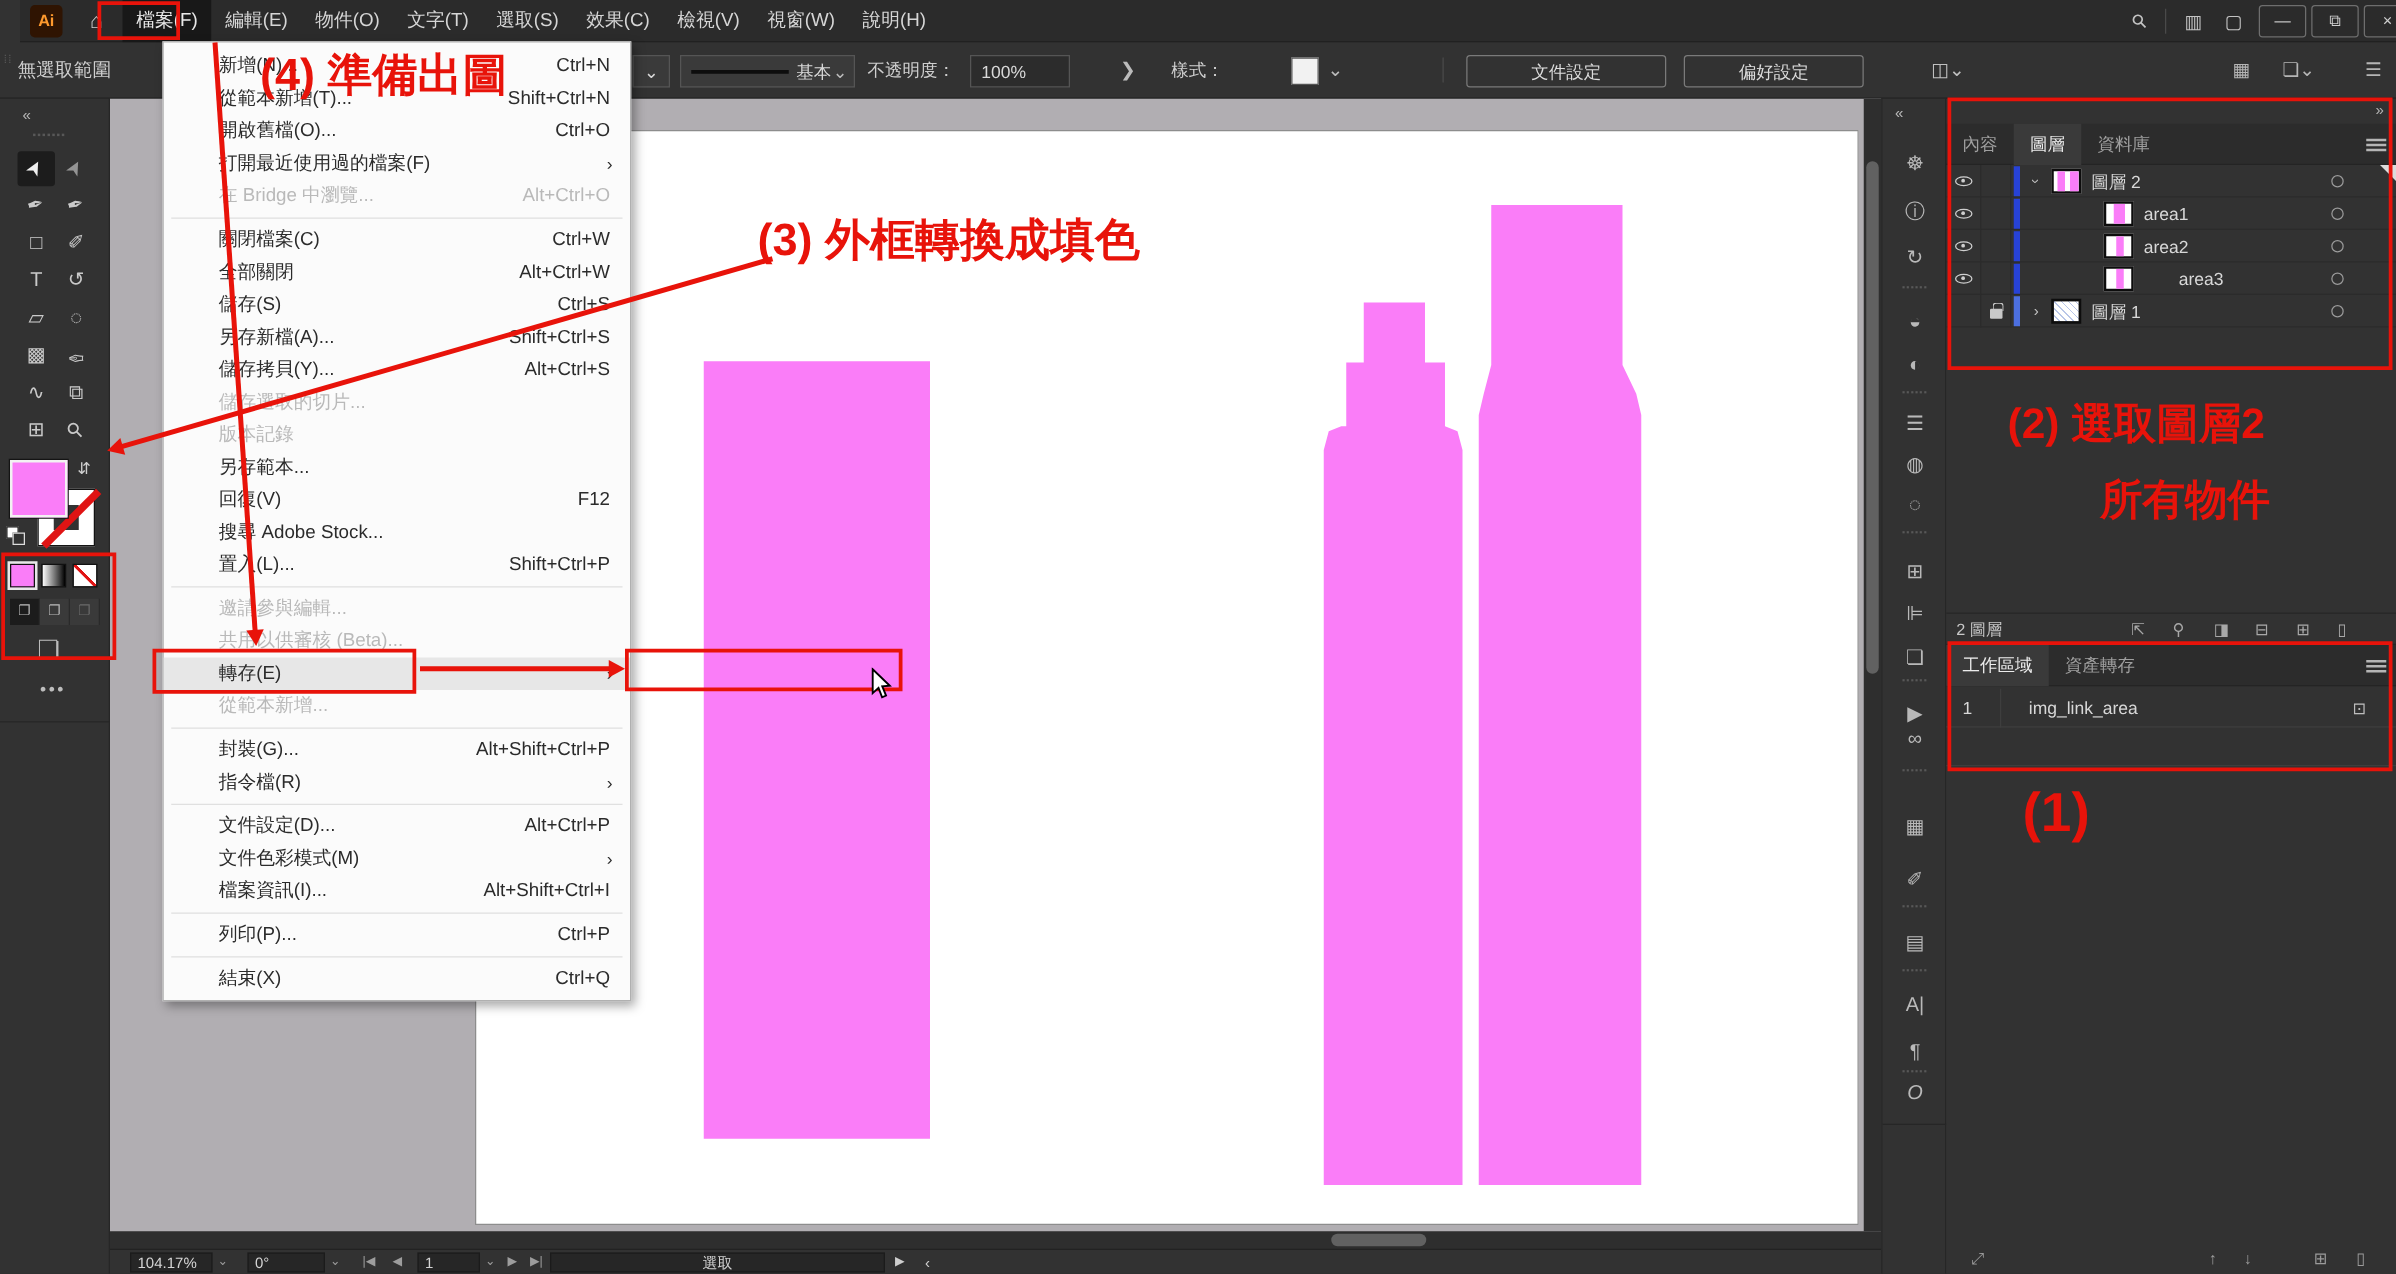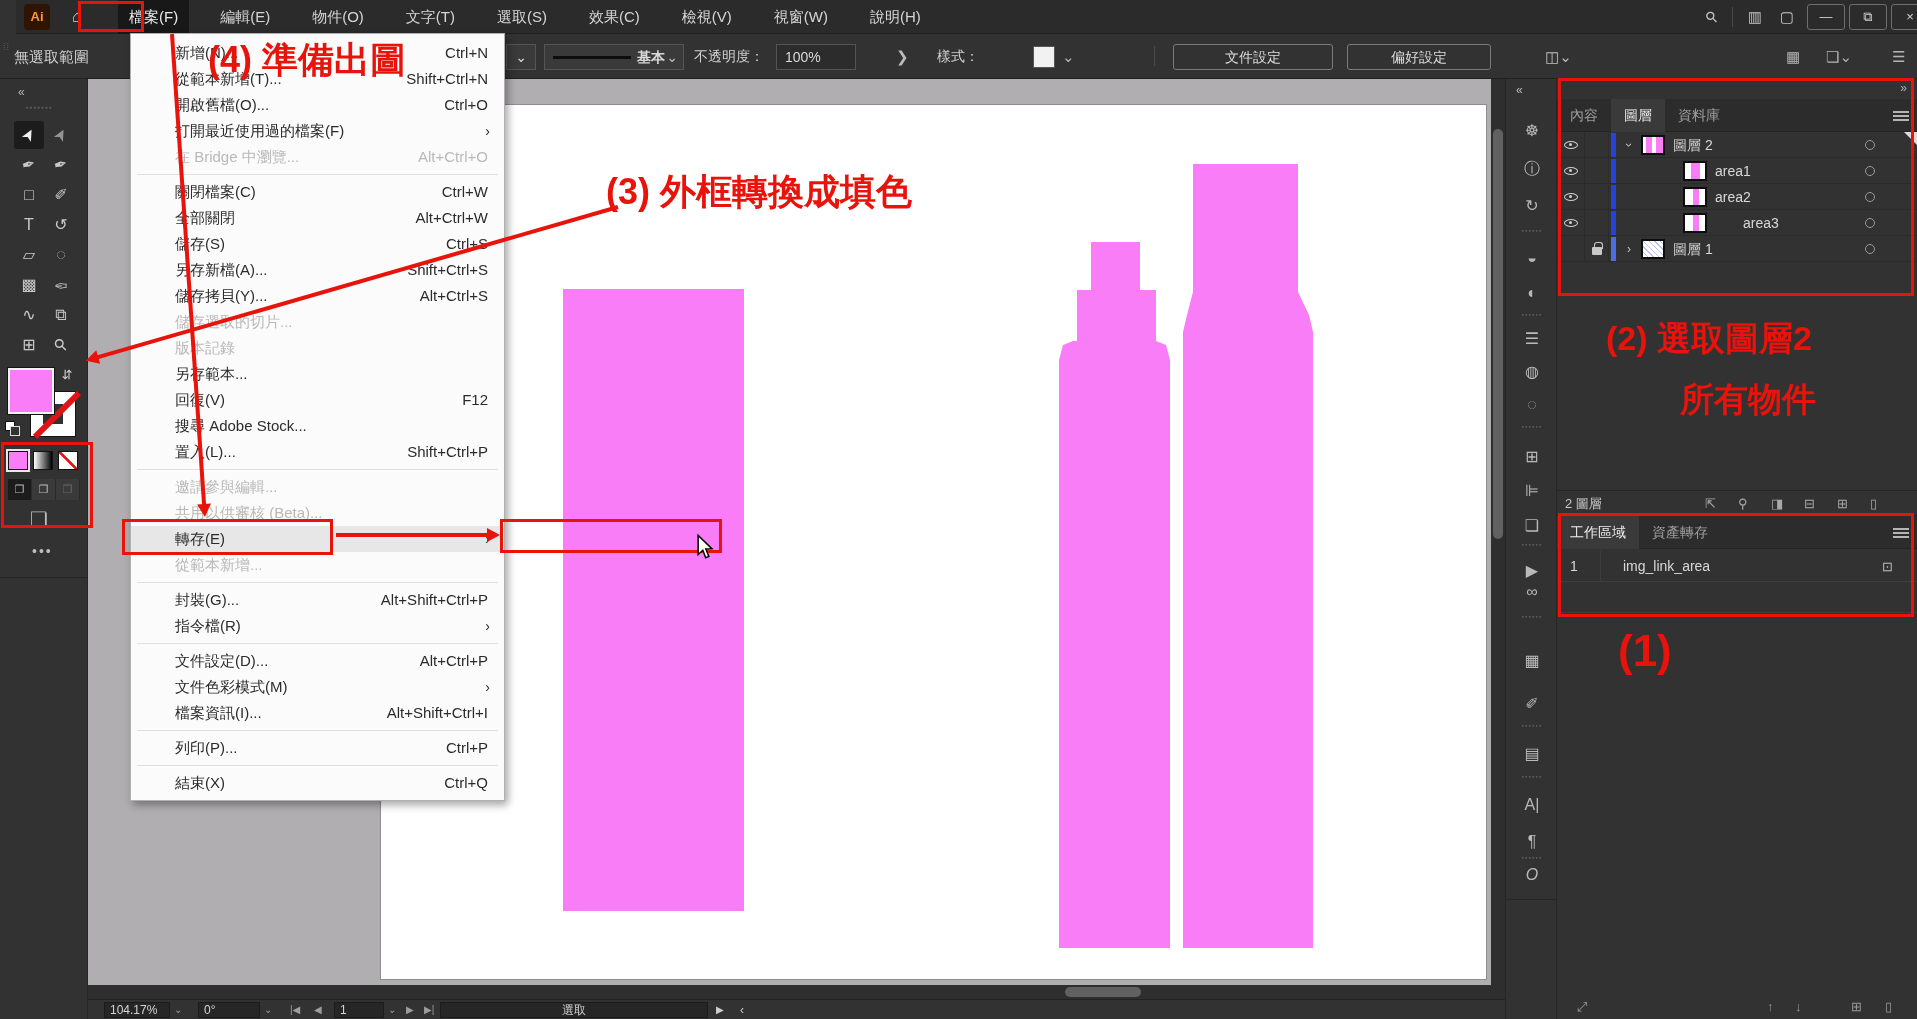--- a/index.html
+++ b/index.html
@@ -6,21 +6,21 @@
   html,body { width:1917px; height:1019px; overflow:hidden; background:#232323; }
   body { font-family:"Liberation Sans", sans-serif; }
   #app { position:relative; width:1917px; height:1019px; background:#323232; }
 
   
   #menubar { position:absolute; left:16px; top:0; width:1917px; height:34px; background:#2b2b2b; border-bottom:1px solid #1f1f1f; }
   .ai-logo { position:absolute; left:8px; top:4px; width:26px; height:26px; background:#2f1402; border-radius:4px;
              color:#ff9a2e; font-weight:bold; font-size:13px; text-align:center; line-height:26px; }
   .home-ic { position:absolute; left:56px; top:0; height:34px; line-height:34px; color:#d2d2d2; font-size:17px; }
   #menu-items { position:absolute; left:82px; top:0; height:34px; display:flex; }
-  .mitem { height:34px; line-height:34px; padding:0 11px; color:#d6d6d6; font-size:15px; white-space:nowrap;margin-left:20px; }
+  .mitem { height:34px; line-height:34px; padding:0 11px; color:#d6d6d6; font-size:15px; white-space:nowrap; }
   .mitem.pressed { background:#181818; color:#e9e9e9; }
   .mb-right { position:absolute; right:0; top:0; height:34px; display:flex; align-items:center; }
   .mb-ic { color:#c3c3c3; font-size:15px; margin:0 9px; }
   .mb-sep { width:1px; height:20px; background:#4a4a4a; margin:0 6px; }
   .winbtn { width:38px; height:26px; border:1px solid #6e6e6e; border-radius:3px; margin-left:4px;
             color:#d0d0d0; font-size:13px; text-align:center; line-height:24px; background:#2b2b2b; }
   .winbtn:last-child { margin-right:4px; }
 
   
   #controlbar { position:absolute; left:0; top:34px; width:1917px; height:45px; background:#323232; border-bottom:1px solid #202020; }
@@ -164,21 +164,21 @@
       <span class="winbtn">×</span>
     </div>
   </div>
 
   <div id="controlbar">
     <span class="grip-dots" style="left:3px; top:8px; width:6px;">⁞⁞</span>
     <span class="cb-text" style="left:14px;">無選取範圍</span>
     <span class="cb-box" style="left:506px; width:30px; text-align:center; line-height:24px;">⌄</span>
     <span class="cb-box" style="left:544px; width:140px;">
       <span class="stroke-line"></span>
-      <span style="position:absolute; left:92px; top:0; line-height:24px;font-weight:bold;">基本</span>
+      <span style="position:absolute; left:92px; top:0; line-height:24px;">基本</span>
       <span style="position:absolute; right:5px; top:0; line-height:24px; color:#bbb;">⌄</span>
     </span>
     <span class="cb-text" style="left:694px; font-size:14px;">不透明度：</span>
     <span class="cb-box" style="left:776px; width:80px; background:#2c2c2c; line-height:24px; padding-left:8px;">100%</span>
     <span class="cb-text" style="left:896px; color:#bbb;">❯</span>
     <span class="cb-text" style="left:937px; font-size:14px;">樣式：</span>
     <span class="cb-box" style="left:1033px; width:22px; height:22px; top:12px; background:#f2f2f2;"></span>
     <span class="cb-text" style="left:1062px; color:#bbb;">⌄</span>
     <span class="mb-sep" style="position:absolute; left:1148px; top:12px;"></span>
     <span class="cb-btn" style="left:1173px; width:160px;">文件設定</span>

